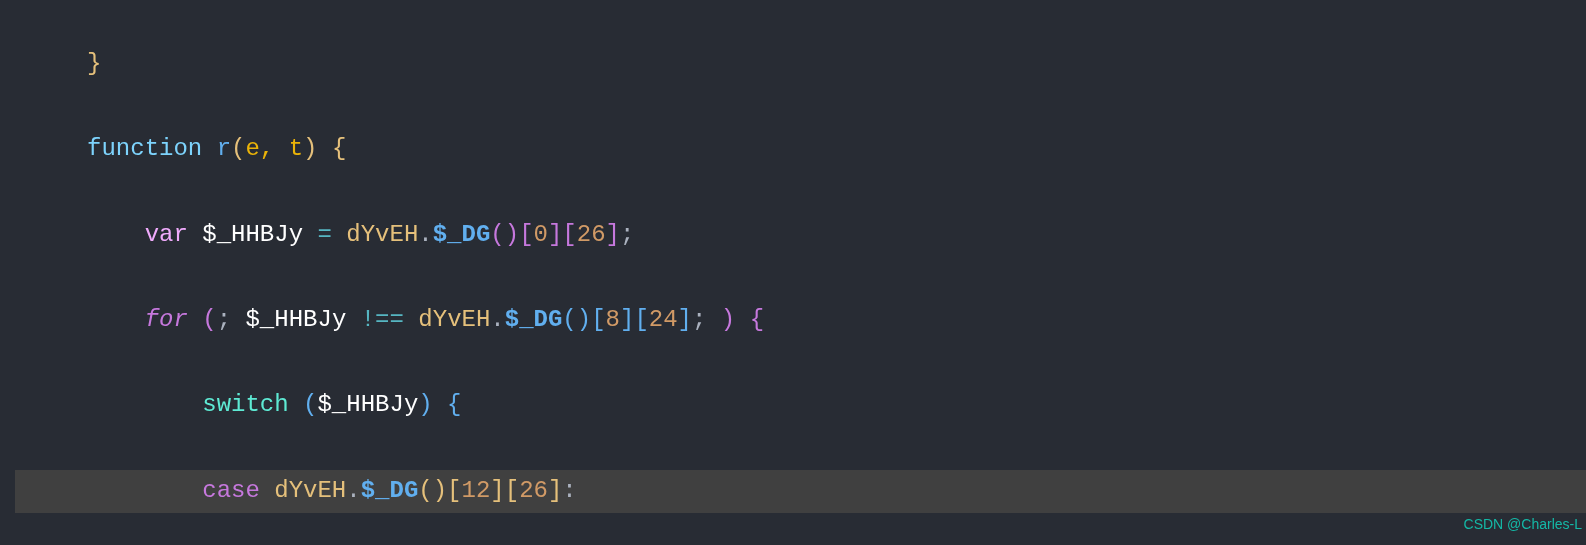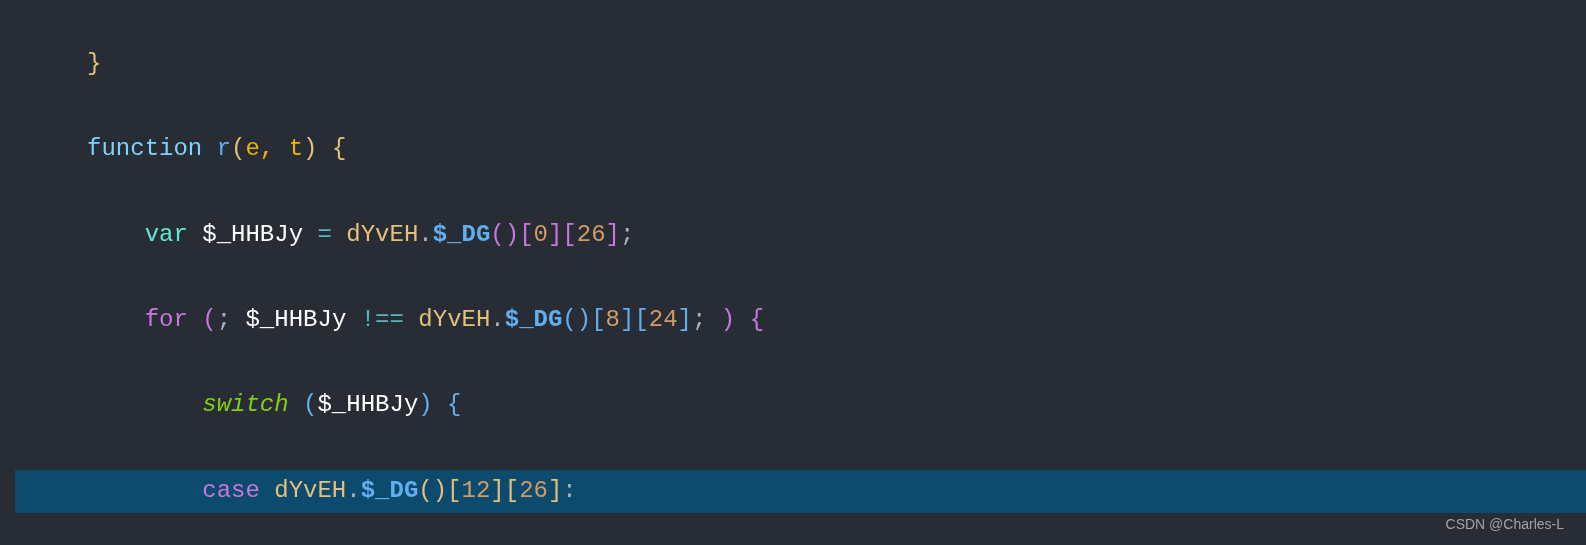--- a/index.html
+++ b/index.html
@@ -21,47 +21,47 @@
     }
     .code-container {
       padding-left: 15px;
       white-space: pre;
     }
     .line {
       display: block;
       position: relative;
     }
     .highlight-line {
-      background-color: #0c4a6e;
+      background-color: #404040;
     }
     .kw-bracket-yellow { color: #e5c07b; }
     .kw-function { color: #7dd3fc; }
     .kw-name { color: #61afef; }
     .kw-param { color: #eab308; }
-    .kw-var { color: #5eead4; margin-top: 24px; }
+    .kw-var { color: #f0abfc; margin-top: 24px; }
     .kw-varname { color: #ffffff; }
     .kw-obj { color: #e5c07b; }
     .kw-method { color: #61afef; font-weight: bold; }
     .kw-num { color: #d19a66; }
     .kw-op { color: #56b6c2; }
     .kw-paren-yellow { color: #e5c07b; }
     .kw-paren-purple { color: #c678dd; }
     .kw-paren-blue { color: #61afef; }
     .kw-bracket-purple { color: #c678dd; }
     .kw-bracket-blue { color: #61afef; }
     .kw-white { color: #abb2bf; }
     .kw-case { color: #c678dd; }
-    .kw-switch { color: #84cc16; font-style: italic; }
-    .kw-for { color: #c678dd; }
+    .kw-switch { color: #5eead4; }
+    .kw-for { color: #c678dd; font-style: italic; }
     .watermark {
       position: absolute;
       bottom: 8px;
-      right: 22px;
+      right: 4px;
       font-size: 14px;
-      color: #a3a3a3;
+      color: #14b8a6;
       font-family: Arial, sans-serif;
     }
   </style>
 </head>
 <body>
 
 <div class="code-container">
 <span class="line">     <span class="kw-bracket-yellow">}</span></span>
 <span class="line">     <span class="kw-function">function</span> <span class="kw-name">r</span><span class="kw-paren-yellow">(</span><span class="kw-param">e, t</span><span class="kw-paren-yellow">)</span> <span class="kw-bracket-yellow">{</span></span>
 <span class="line">         <span class="kw-var">var</span> <span class="kw-varname">$_HHBJy</span> <span class="kw-op">=</span> <span class="kw-obj">dYvEH</span><span class="kw-white">.</span><span class="kw-method">$_DG</span><span class="kw-paren-purple">()</span><span class="kw-bracket-purple">[</span><span class="kw-num">0</span><span class="kw-bracket-purple">]</span><span class="kw-bracket-purple">[</span><span class="kw-num">26</span><span class="kw-bracket-purple">]</span><span class="kw-white">;</span></span>

